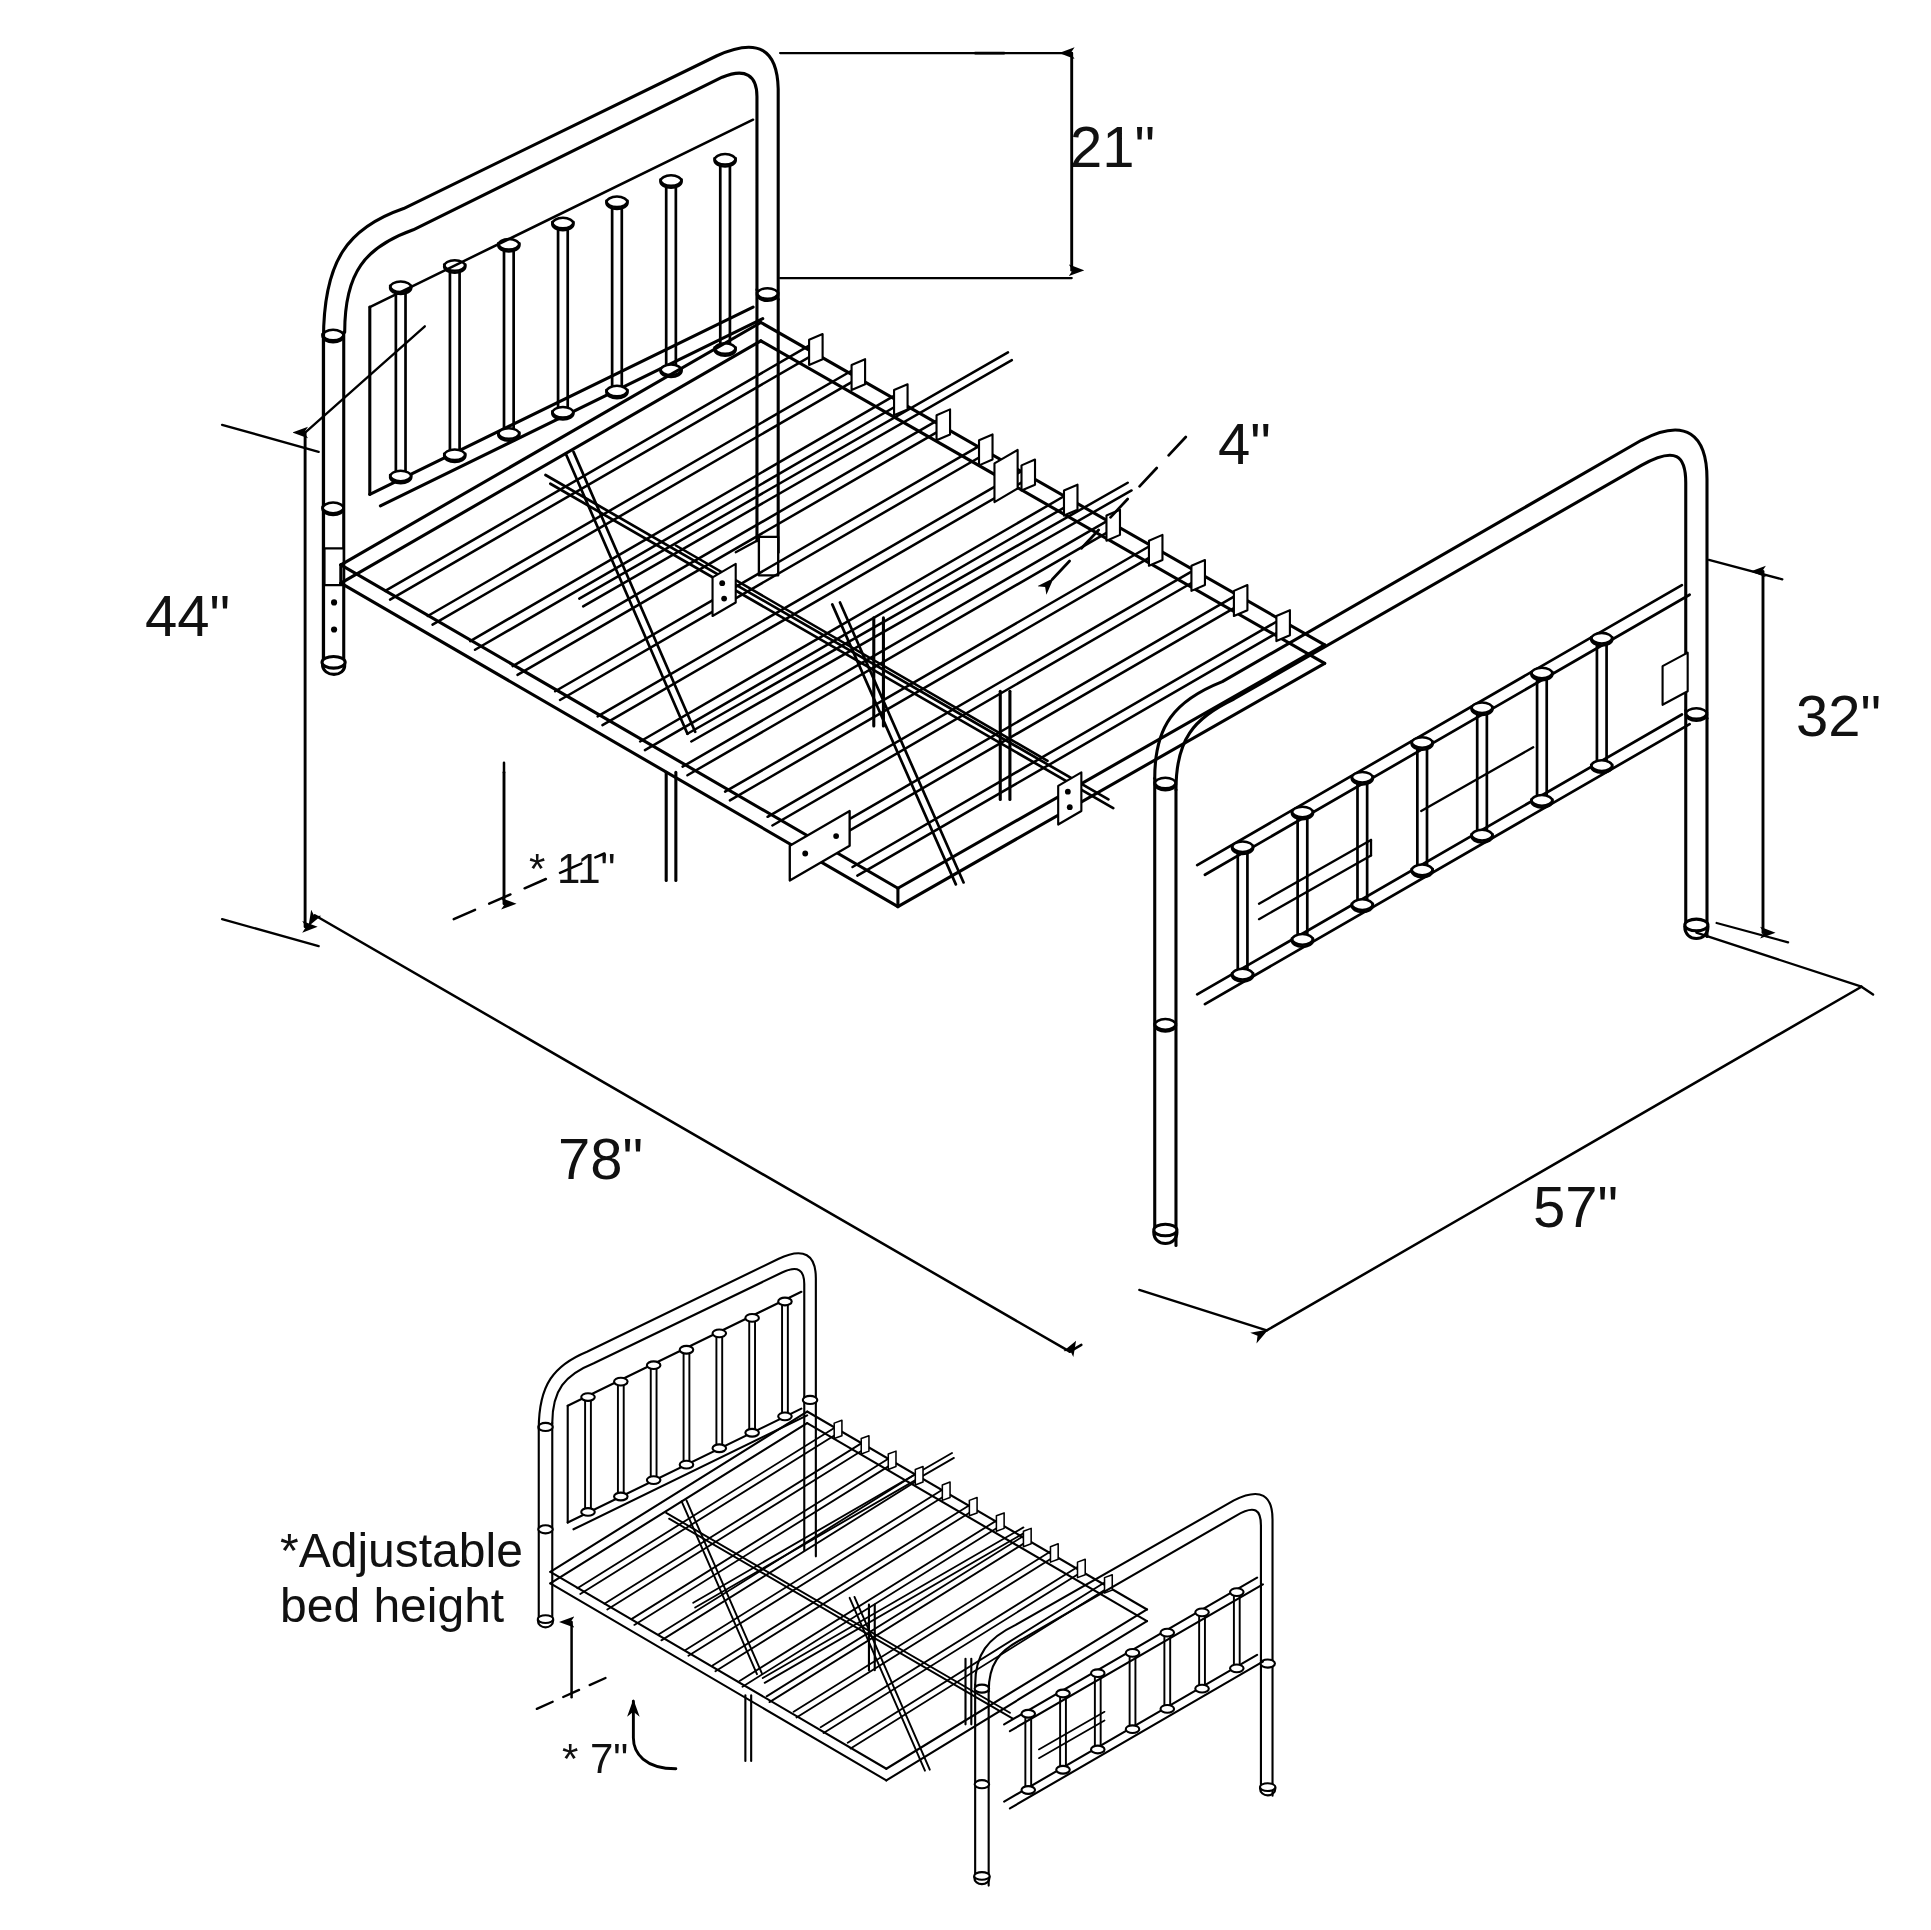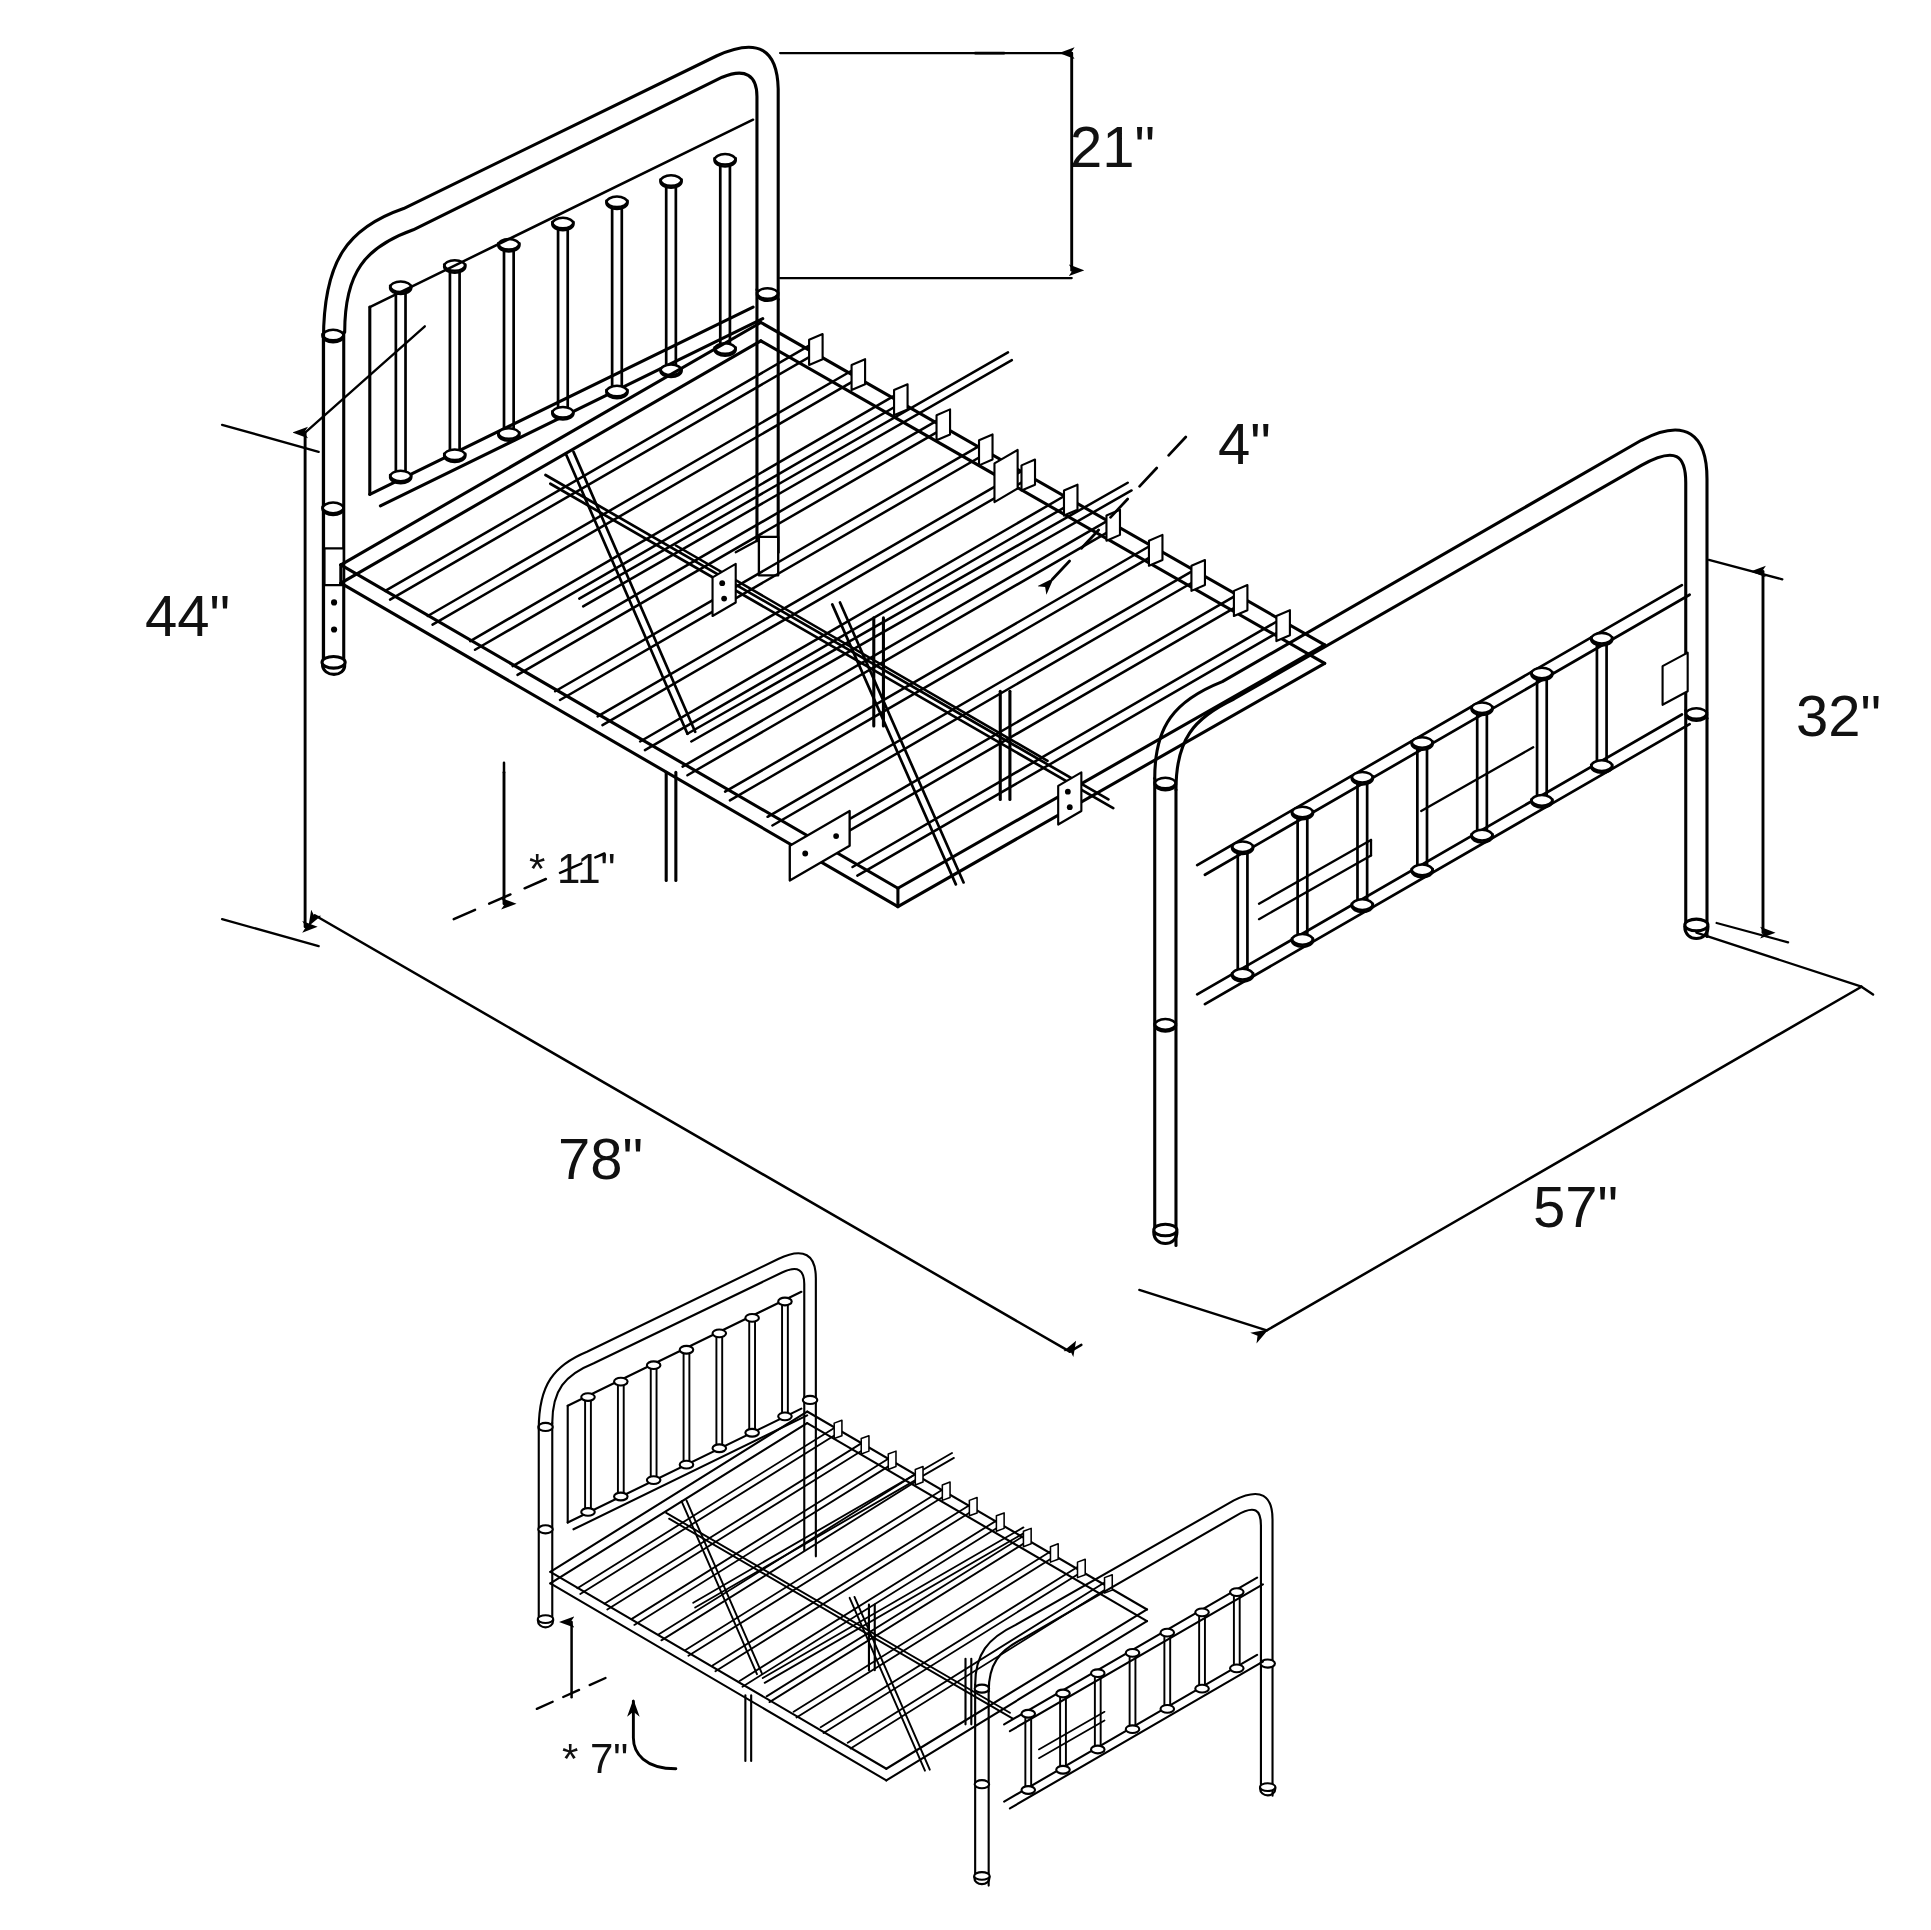--- a/index.html
+++ b/index.html
@@ -483,15 +483,19 @@
 
   <div class="dimtext d-21">21"</div>
   <div class="dimtext d-44">44"</div>
   <div class="dimtext d-4">4"</div>
   <div class="dimtext d-32">32"</div>
   <div class="dimtext d-78">78"</div>
   <div class="dimtext d-57">57"</div>
   <div class="dimtext d-11">* 11"</div>
   <div class="dimtext d-7">* 7"</div>
 
+  <div class="dimtext d-note">
+    <div>*Adjustable</div>
+    <div>bed height</div>
+  </div>
 
 </div>
 
 
 </body></html>

